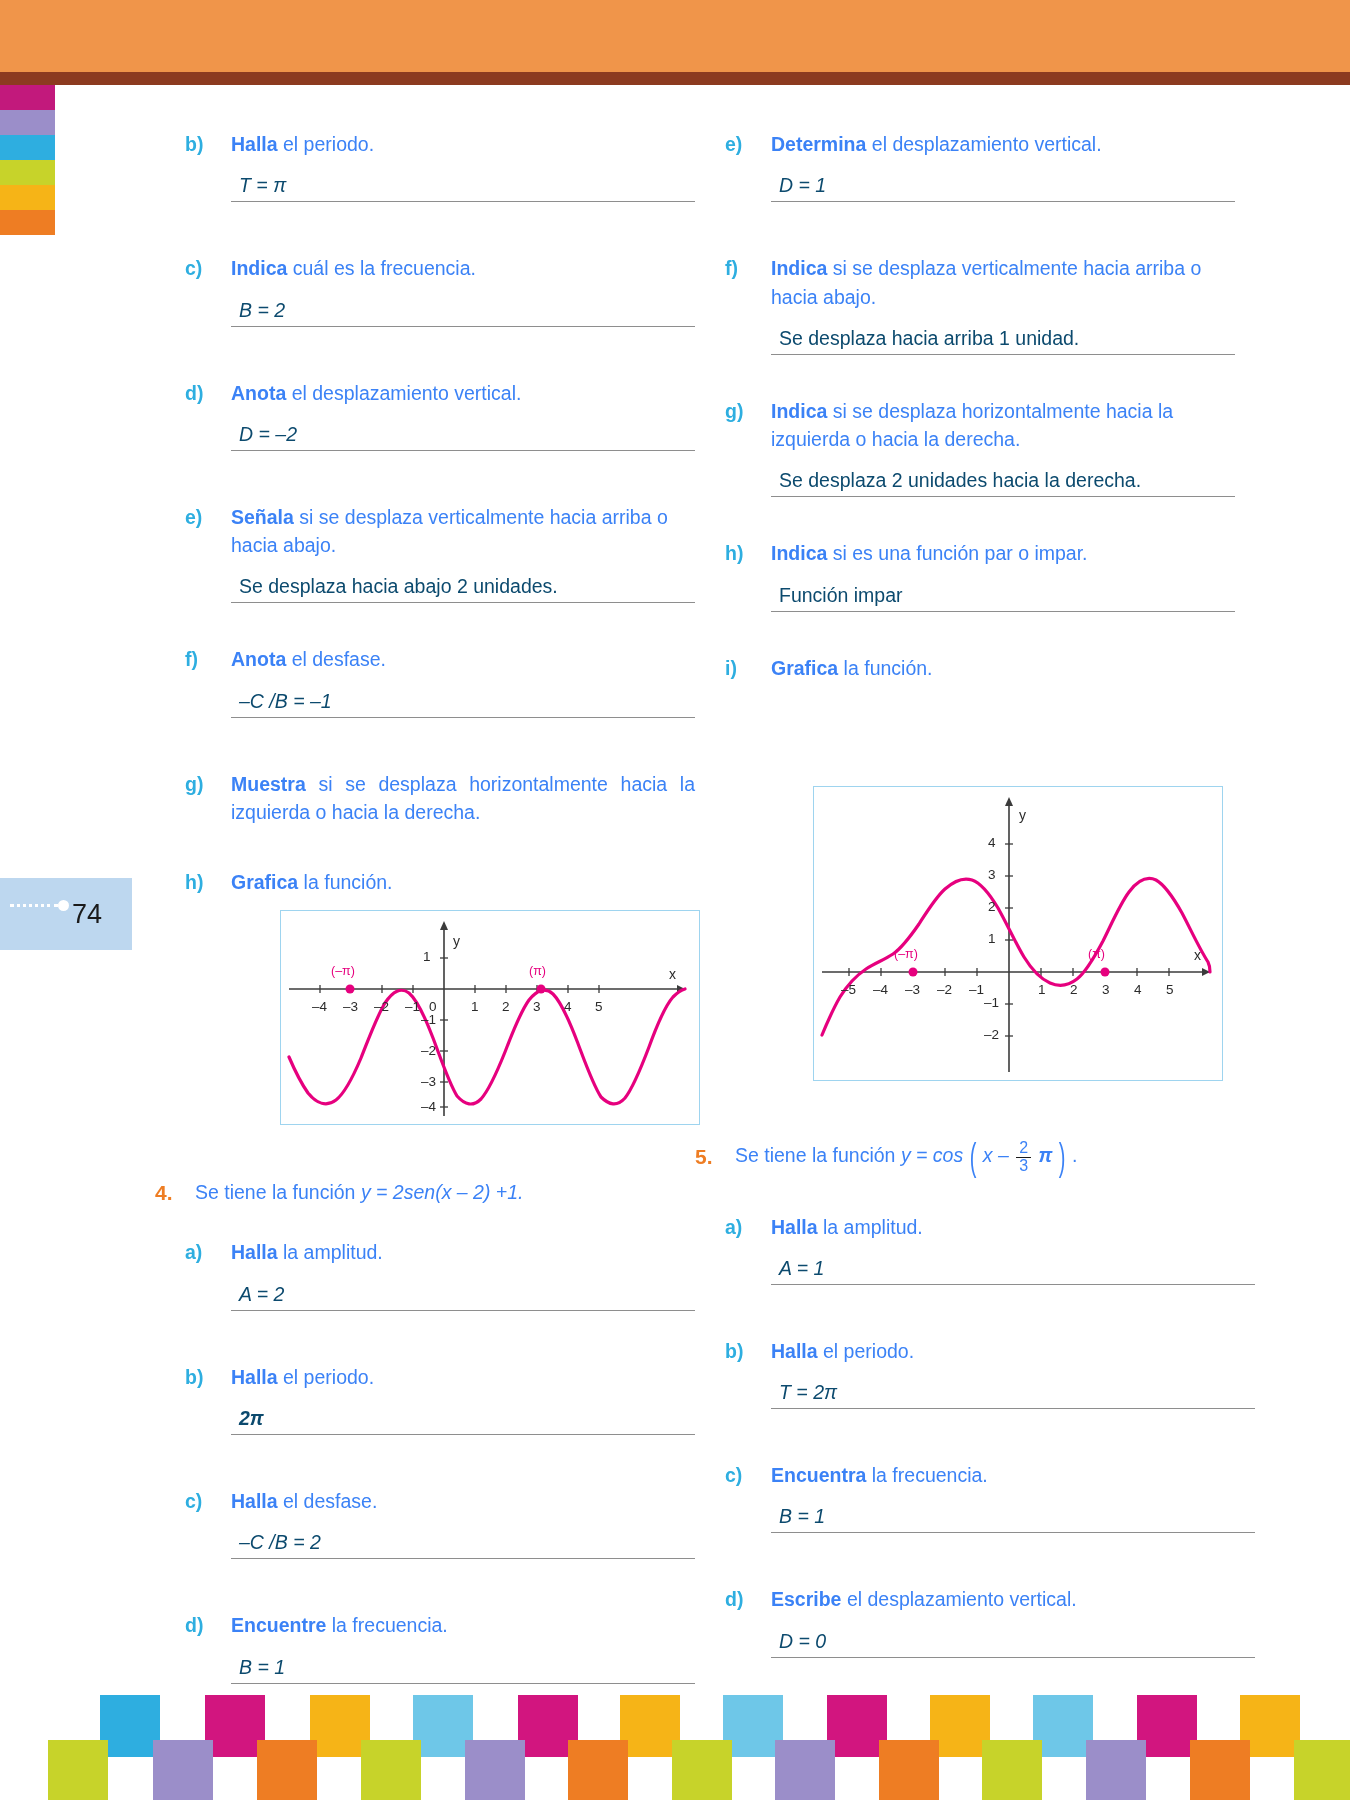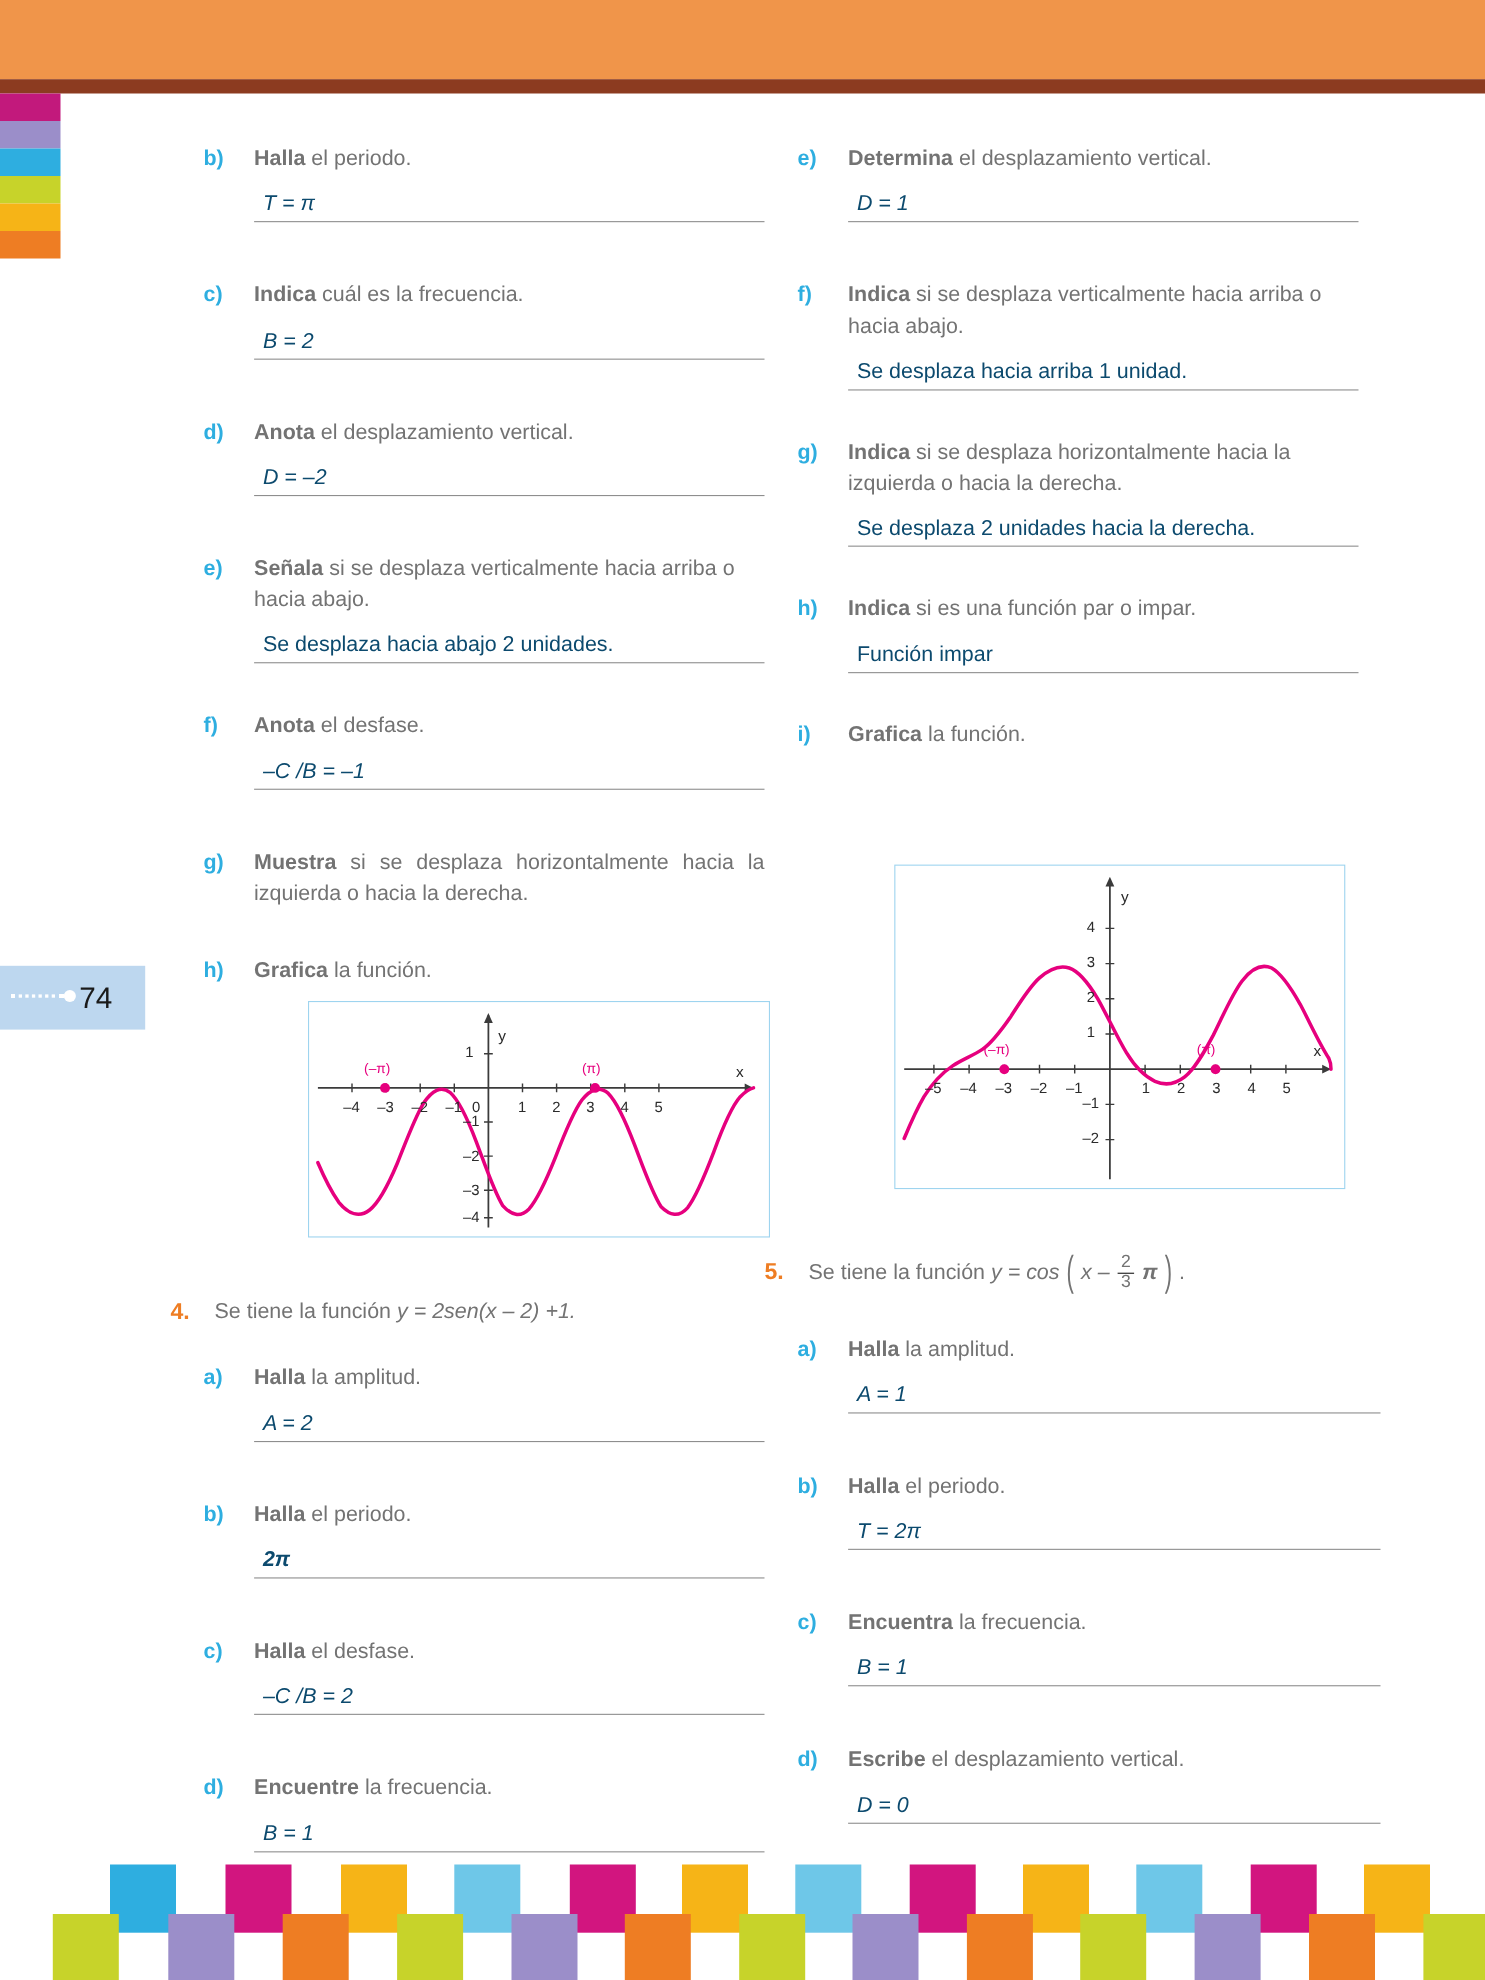--- a/index.html
+++ b/index.html
@@ -17,21 +17,21 @@
     background:#f0954a;
   }
   .top-brown {
     position:absolute; left:0; top:72px; width:1350px; height:13px;
     background:#8c3b20;
   }
   
   .chip { position:absolute; left:0; width:55px; height:25px; }
   
   .page-tab {
-    position:absolute; left:0; top:878px; width:132px; height:58px;
+    position:absolute; left:0; top:878px; width:132px; height:72px;
     background:#bdd7ef;
     display:flex; align-items:center; justify-content:flex-end;
   }
   .page-tab .dots {
     position:absolute; left:10px; top:26px; width:48px;
     border-top: 3px dotted #ffffff;
   }
   .page-tab .dot {
     position:absolute; left:58px; top:22px; width:11px; height:11px;
     border-radius:50%; background:#ffffff;
@@ -48,21 +48,21 @@
 
   .item { position:relative; margin-bottom:0; }
   .item-row { display:flex; }
   .marker {
     width:46px; flex:0 0 46px;
     color:#2eaee0; font-weight:bold; font-size:19.5px;
     line-height:1.45;
   }
   .marker.orange { color:#ee7d23; font-size:21px; }
   .qtext {
-    font-size:19.5px; color:#737373; line-height:1.45;
+    font-size:19.5px; color:#3b82f6; line-height:1.45;
     flex:1 1 auto;
   }
   .qtext b { font-weight:bold; }
   .ans {
     margin-left:46px; margin-top:16px;
     border-bottom:1.5px solid #8e8e8e;
     padding:0 0 4px 8px;
     color:#0c4a6e; font-size:19.5px;
     font-style:italic;
     min-height:28px;

